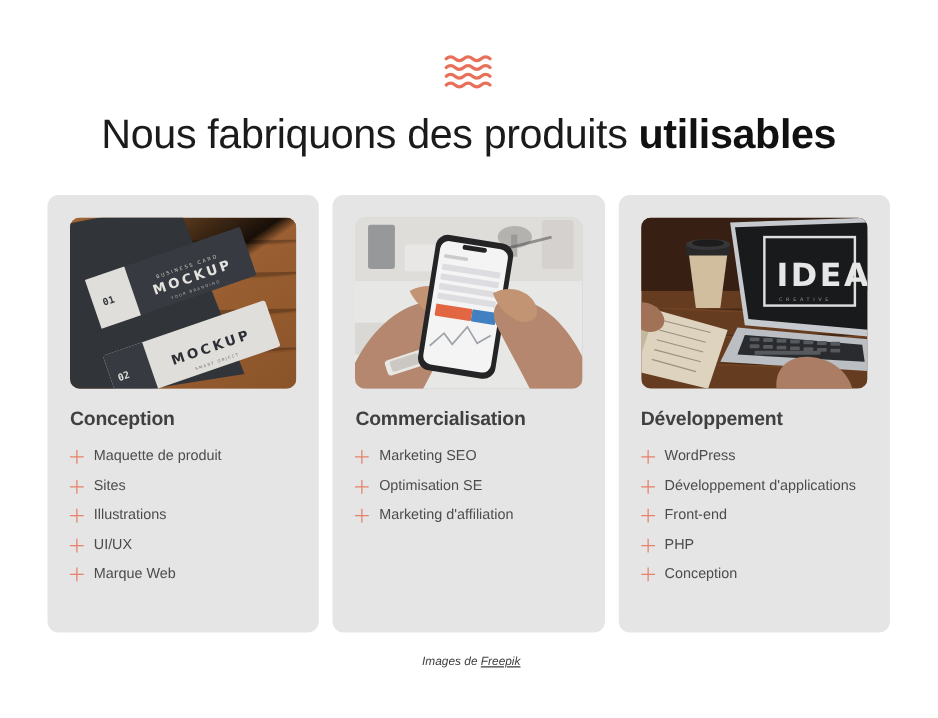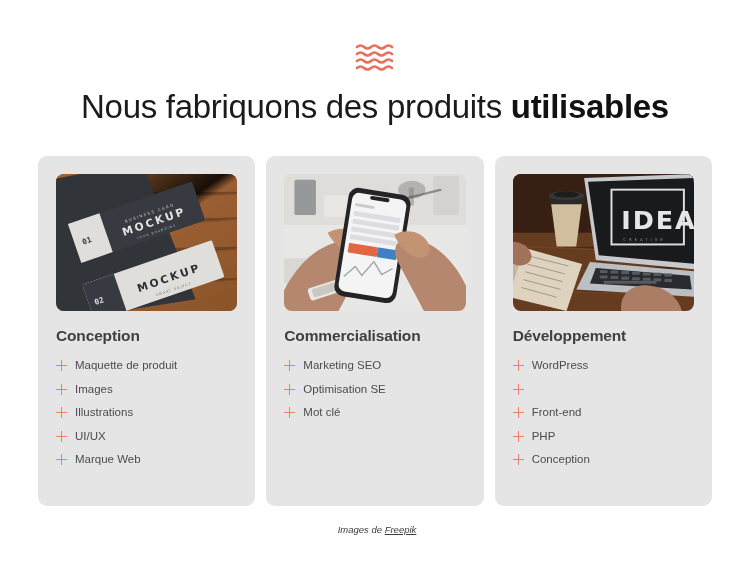--- a/index.html
+++ b/index.html
@@ -185,21 +185,21 @@
         </svg>
       </div>
       <div class="card-title">Conception</div>
       <ul class="feature-list">
         <li class="feature-item">
           <span class="plus-icon"></span>
           <span class="feature-text">Maquette de produit</span>
         </li>
         <li class="feature-item">
           <span class="plus-icon"></span>
-          <span class="feature-text">Images</span>
+          <span class="feature-text">Sites</span>
         </li>
         <li class="feature-item">
           <span class="plus-icon"></span>
           <span class="feature-text">Illustrations</span>
         </li>
         <li class="feature-item">
           <span class="plus-icon"></span>
           <span class="feature-text">UI/UX</span>
         </li>
         <li class="feature-item">
@@ -255,21 +255,21 @@
         <li class="feature-item">
           <span class="plus-icon"></span>
           <span class="feature-text">Marketing SEO</span>
         </li>
         <li class="feature-item">
           <span class="plus-icon"></span>
           <span class="feature-text">Optimisation SE</span>
         </li>
         <li class="feature-item">
           <span class="plus-icon"></span>
-          <span class="feature-text">Mot clé</span>
+          <span class="feature-text">Marketing d'affiliation</span>
         </li>
       </ul>
     </div>
 
     <div class="card">
       <div class="card-photo">
         <svg viewBox="0 0 200 140" preserveAspectRatio="xMidYMid slice">
           <rect width="200" height="140" fill="#6b3f22"></rect>
           <rect x="0" y="0" width="200" height="60" fill="#3a2114"></rect>
           <g opacity="0.3" stroke="#8f5a30" stroke-width="1.4">
@@ -328,20 +328,21 @@
         </svg>
       </div>
       <div class="card-title">Développement</div>
       <ul class="feature-list">
         <li class="feature-item">
           <span class="plus-icon"></span>
           <span class="feature-text">WordPress</span>
         </li>
         <li class="feature-item">
           <span class="plus-icon"></span>
+          <span class="feature-text">Développement d'applications</span>
         </li>
         <li class="feature-item">
           <span class="plus-icon"></span>
           <span class="feature-text">Front-end</span>
         </li>
         <li class="feature-item">
           <span class="plus-icon"></span>
           <span class="feature-text">PHP</span>
         </li>
         <li class="feature-item">

